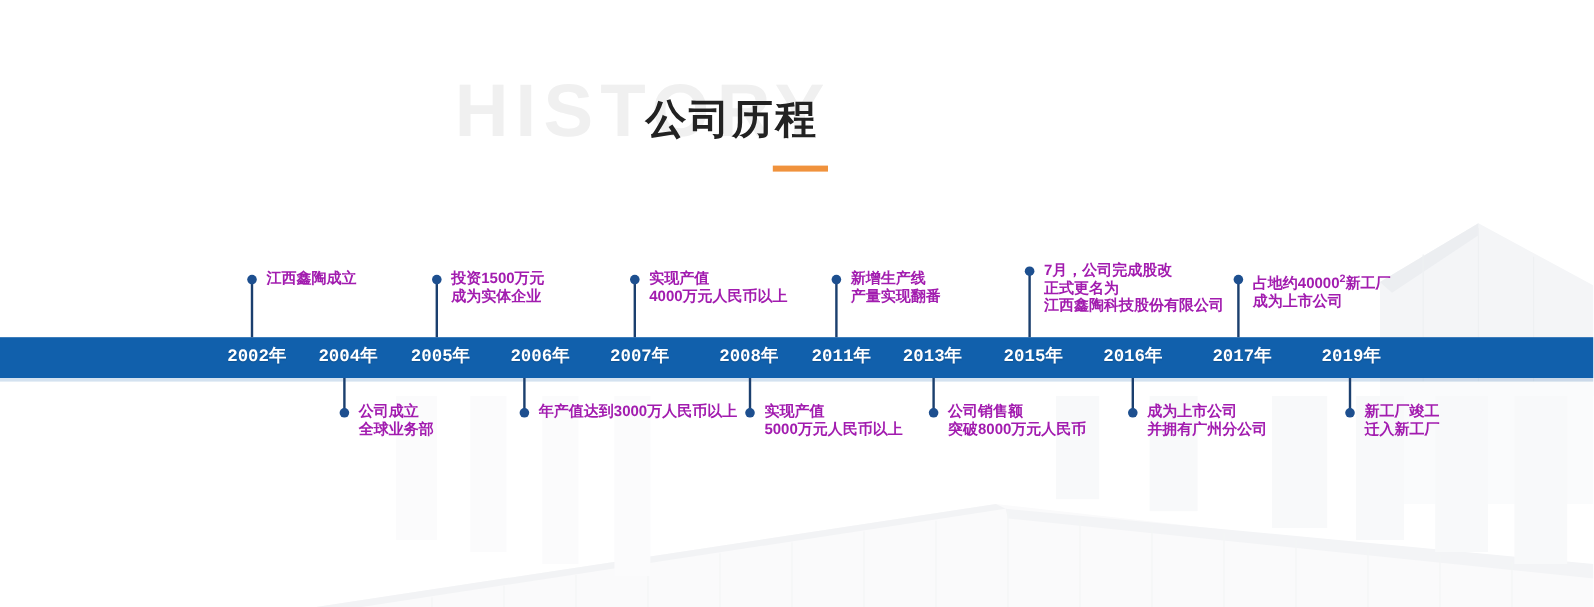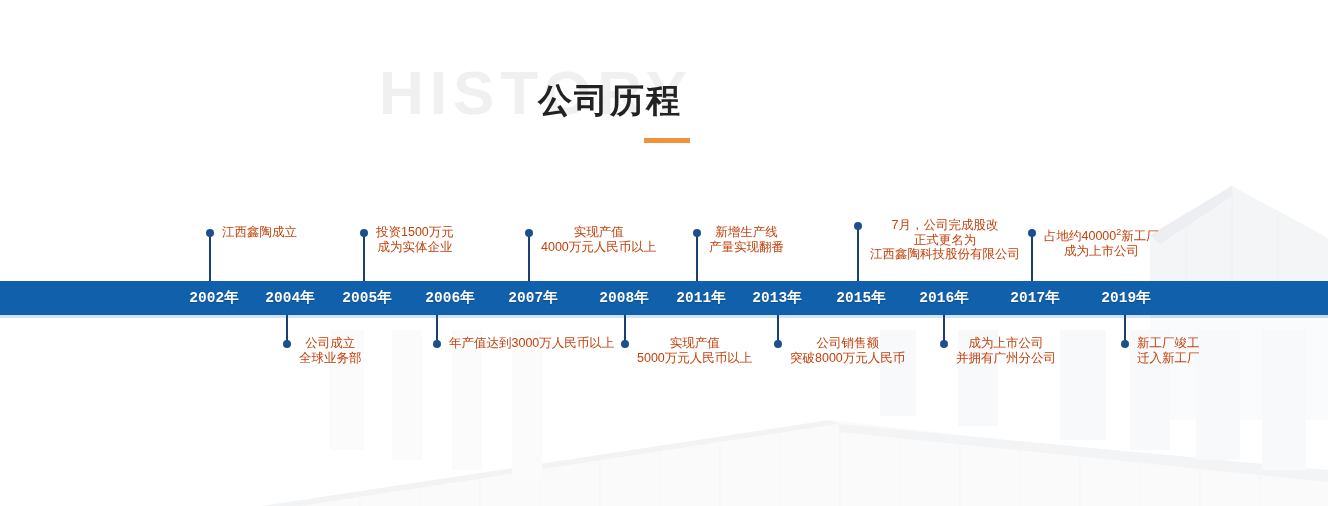--- a/index.html
+++ b/index.html
@@ -57,22 +57,22 @@
   .stem { position:absolute; width:1.6px; background:#1b3f6e; }
   .dot {
     position:absolute; width:8px; height:8px; border-radius:50%;
     background:#1d4f8f;
     transform:translate(-50%,-50%);
   }
 
   
   .ev {
     position:absolute;
-    font-size:12.5px; font-weight:normal; color:#c2410c;
-    line-height:14.5px; white-space:nowrap;text-align:center;
+    font-size:12.5px; font-weight:bold; color:#a21caf;
+    line-height:14.5px; white-space:nowrap;
   }
   .ev.up   {  }
   .ev.down {  }
   .ev .ln { display:block; }
   sup { font-size:9px; vertical-align:super; }
 </style>
 </head>
 <body>
 
 <div id="stage">

